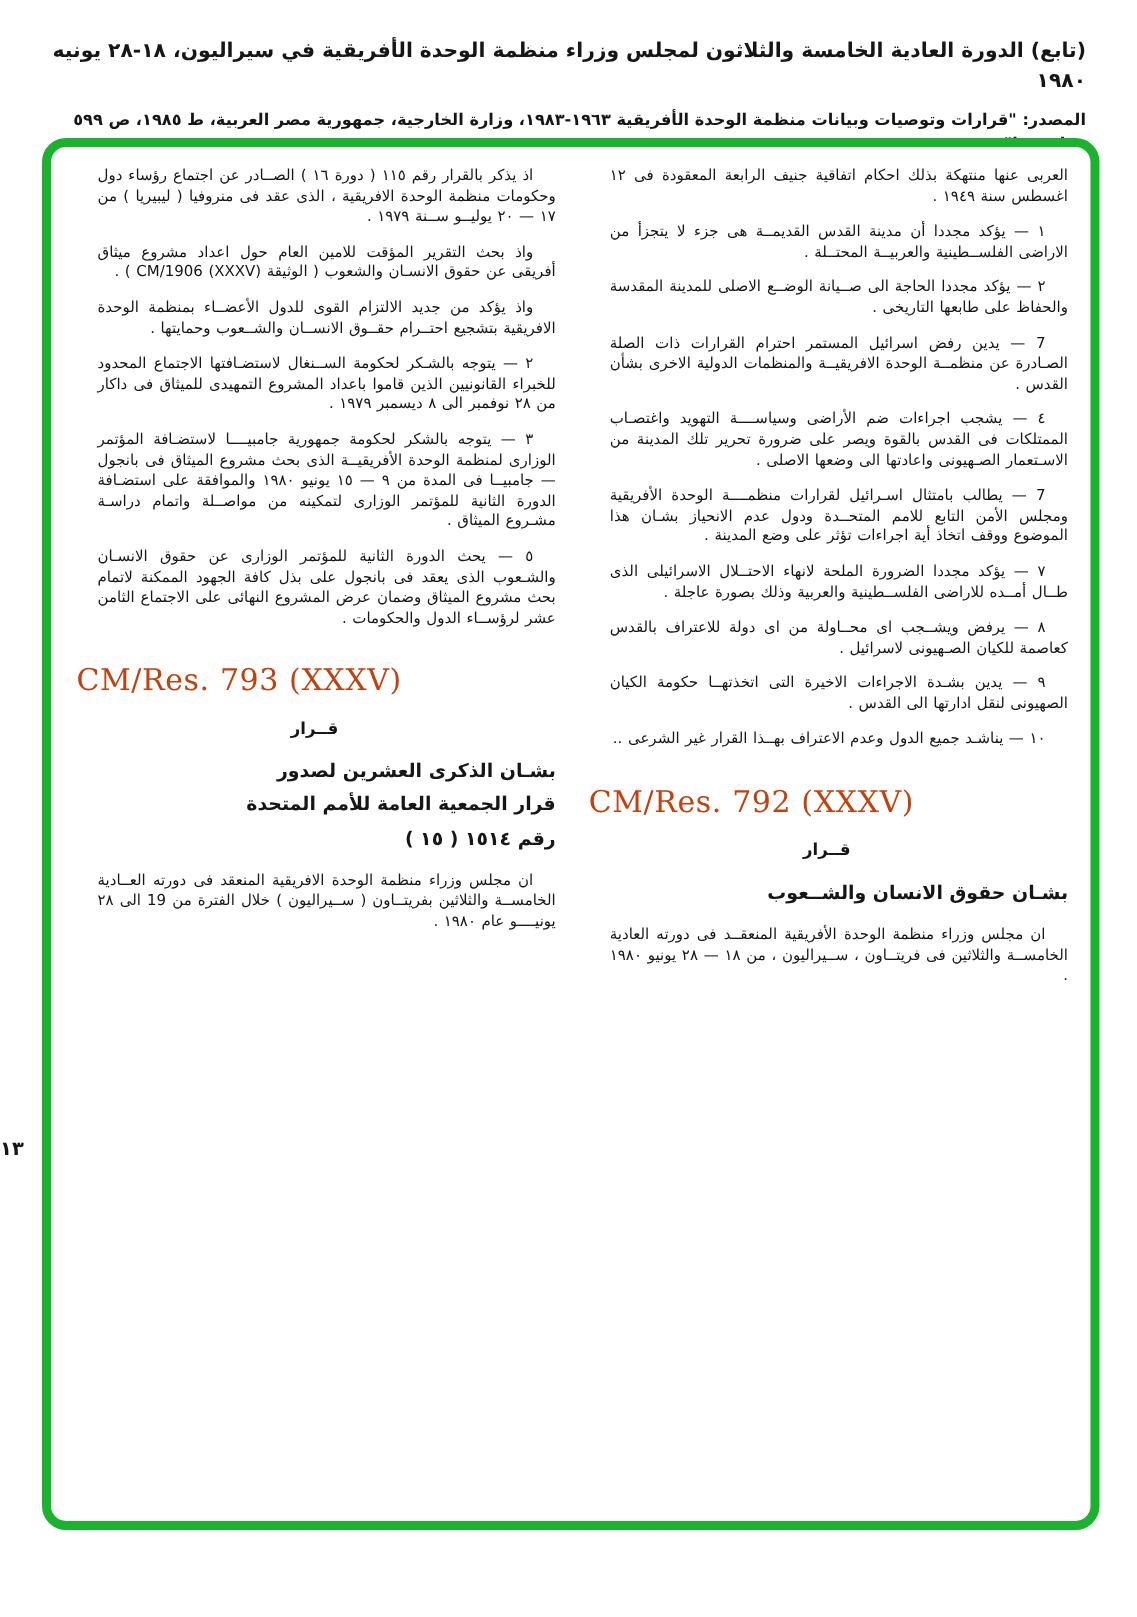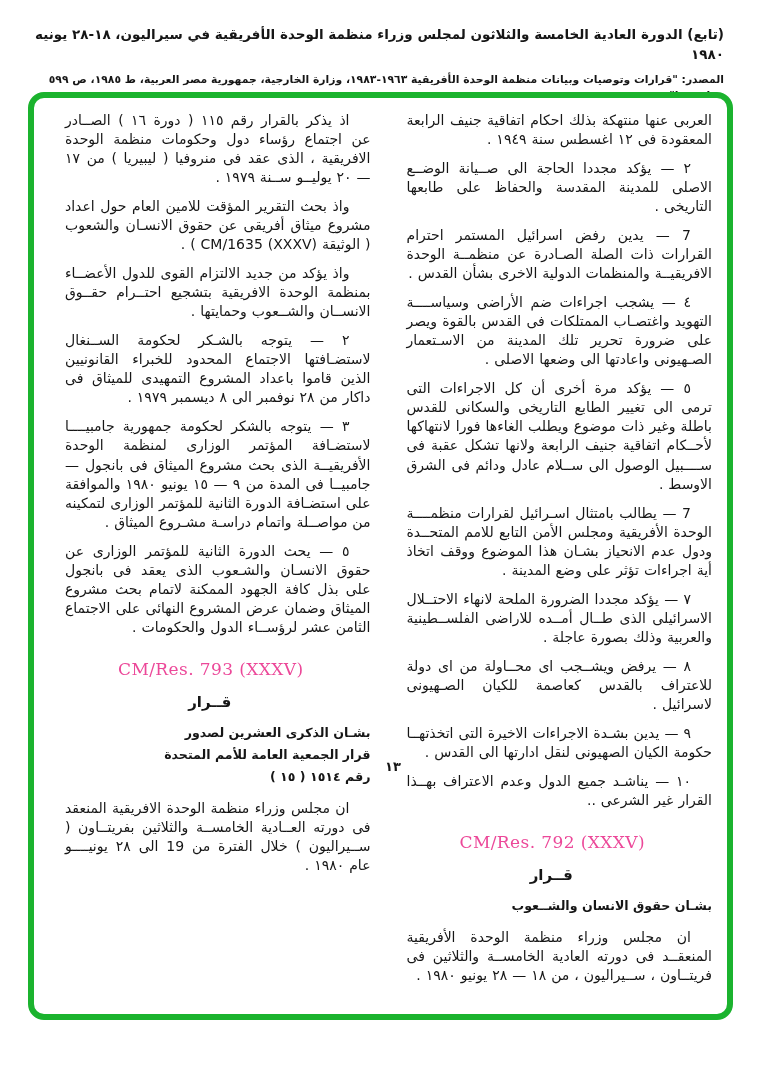--- a/index.html
+++ b/index.html
@@ -34,86 +34,85 @@
   }
   .cols {
     display:flex; direction:rtl;
     gap:20px; padding:13px 15px 0 15px; height:100%;
   }
   .col { flex:1 1 0; min-width:0; }
 
   
   .para {
     direction:rtl; text-align:justify;
-    font-size:14px; line-height:1.36;
+    font-size:10px; line-height:1.36;
     margin:0 0 10px 16px;
     word-spacing:0.5px;
   }
   .para.indent { text-indent:1.5em; }
 
   .cmref {
-    direction:ltr; text-align:center;
+    direction:ltr; text-align:left;
     font-family:"DejaVu Serif", serif;
-    font-size:17px; letter-spacing:0.4px;
-    margin:22px 0 8px 2px; color:#ec4899;
+    font-size:20px; letter-spacing:0.4px;
+    margin:22px 0 8px 2px; color:#c2410c;
   }
   .decision {
     text-align:center; font-weight:bold;
-    font-size:15px; margin:14px 0 12px 0;
+    font-size:11px; margin:14px 0 12px 0;
     direction:rtl;
   }
   .subject {
     text-align:right; font-weight:bold;
     font-size:12.6px; line-height:1.6; direction:rtl;
     margin:0 0 2px 0;
   }
   .subject.last { margin-bottom:12px; }
 
   
   .pageno {
     position:absolute; bottom:16px; left:0; right:0;
-    text-align:center; font-weight:bold; font-size:13px;
+    font-weight:bold; font-size:13px;
     letter-spacing:2px;
-    padding-left:28px;
   }
 </style>
 </head>
 <body>
 
 <div class="page">
 
   <header class="doc-header">
     <div class="h1">(تابع) الدورة العادية الخامسة والثلاثون لمجلس وزراء منظمة الوحدة الأفريقية في سيراليون، ١٨-٢٨ يونيه ١٩٨٠</div>
     <div class="h2">المصدر: "قرارات وتوصيات وبيانات منظمة الوحدة الأفريقية ١٩٦٣-١٩٨٣، وزارة الخارجية، جمهورية مصر العربية، ط ١٩٨٥، ص ٥٩٩ وما بعدها"</div>
   </header>
 
   <div class="frame">
     <div class="cols">
 
       <section class="col">
         <p class="para">العربى عنها منتهكة بذلك احكام اتفاقية جنيف الرابعة المعقودة فى ١٢ اغسطس سنة ١٩٤٩ .</p>
+        <p class="para indent">١ — يؤكد مجددا أن مدينة القدس القديمــة هى جزء لا يتجزأ من الاراضى الفلســطينية والعربيــة المحتــلة .</p>
         <p class="para indent">٢ — يؤكد مجددا الحاجة الى صــيانة الوضــع الاصلى للمدينة المقدسة والحفاظ على طابعها التاريخى .</p>
         <p class="para indent">7 — يدين رفض اسرائيل المستمر احترام القرارات ذات الصلة الصـادرة عن منظمــة الوحدة الافريقيــة والمنظمات الدولية الاخرى بشأن القدس .</p>
         <p class="para indent">٤ — يشجب اجراءات ضم الأراضى وسياســــة التهويد واغتصـاب الممتلكات فى القدس بالقوة ويصر على ضرورة تحرير تلك المدينة من الاسـتعمار الصـهيونى واعادتها الى وضعها الاصلى .</p>
-        <p class="para indent">٥ — يؤكد مرة أخرى أن كل الاجراءات التى ترمى الى تغيير الطابع التاريخى والسكانى للقدس باطلة وغير ذات موضوع ويطلب الغاءها فورا لانتهاكها لأحــكام اتفاقية جنيف الرابعة ولانها تشكل عقبة فى ســــبيل الوصول الى ســلام عادل ودائم فى الشرق الاوسط .</p>
         <p class="para indent">7 — يطالب بامتثال اسـرائيل لقرارات منظمــــة الوحدة الأفريقية ومجلس الأمن التابع للامم المتحــدة ودول عدم الانحياز بشـان هذا الموضوع ووقف اتخاذ أية اجراءات تؤثر على وضع المدينة .</p>
         <p class="para indent">٧ — يؤكد مجددا الضرورة الملحة لانهاء الاحتــلال الاسرائيلى الذى طــال أمــده للاراضى الفلســطينية والعربية وذلك بصورة عاجلة .</p>
         <p class="para indent">٨ — يرفض ويشــجب اى محــاولة من اى دولة للاعتراف بالقدس كعاصمة للكيان الصـهيونى لاسرائيل .</p>
         <p class="para indent">٩ — يدين بشـدة الاجراءات الاخيرة التى اتخذتهــا حكومة الكيان الصهيونى لنقل ادارتها الى القدس .</p>
         <p class="para indent">١٠ — يناشـد جميع الدول وعدم الاعتراف بهــذا القرار غير الشرعى ..</p>
 
         <div class="cmref">CM/Res. 792 (XXXV)</div>
         <div class="decision">قــرار</div>
         <div class="subject last">بشـان حقوق الانسان والشــعوب</div>
         <p class="para indent">ان مجلس وزراء منظمة الوحدة الأفريقية المنعقــد فى دورته العادية الخامســة والثلاثين فى فريتــاون ، ســيراليون ، من ١٨ — ٢٨ يونيو ١٩٨٠ .</p>
       </section>
 
       <section class="col">
         <p class="para indent">اذ يذكر بالقرار رقم ١١٥ ( دورة ١٦ ) الصــادر عن اجتماع رؤساء دول وحكومات منظمة الوحدة الافريقية ، الذى عقد فى منروفيا ( ليبيريا ) من ١٧ — ٢٠ يوليــو ســنة ١٩٧٩ .</p>
-        <p class="para indent">واذ بحث التقرير المؤقت للامين العام حول اعداد مشروع ميثاق أفريقى عن حقوق الانسـان والشعوب ( الوثيقة CM/1635 (XXXV) ) .</p>
+        <p class="para indent">واذ بحث التقرير المؤقت للامين العام حول اعداد مشروع ميثاق أفريقى عن حقوق الانسـان والشعوب ( الوثيقة CM/1906 (XXXV) ) .</p>
         <p class="para indent">واذ يؤكد من جديد الالتزام القوى للدول الأعضــاء بمنظمة الوحدة الافريقية بتشجيع احتــرام حقــوق الانســان والشــعوب وحمايتها .</p>
         <p class="para indent">٢ — يتوجه بالشـكر لحكومة الســنغال لاستضـافتها الاجتماع المحدود للخبراء القانونيين الذين قاموا باعداد المشروع التمهيدى للميثاق فى داكار من ٢٨ نوفمبر الى ٨ ديسمبر ١٩٧٩ .</p>
         <p class="para indent">٣ — يتوجه بالشكر لحكومة جمهورية جامبيــــا لاستضـافة المؤتمر الوزارى لمنظمة الوحدة الأفريقيــة الذى بحث مشروع الميثاق فى بانجول — جامبيــا فى المدة من ٩ — ١٥ يونيو ١٩٨٠ والموافقة على استضـافة الدورة الثانية للمؤتمر الوزارى لتمكينه من مواصــلة واتمام دراسـة مشـروع الميثاق .</p>
         <p class="para indent">٥ — يحث الدورة الثانية للمؤتمر الوزارى عن حقوق الانسـان والشـعوب الذى يعقد فى بانجول على بذل كافة الجهود الممكنة لاتمام بحث مشروع الميثاق وضمان عرض المشروع النهائى على الاجتماع الثامن عشر لرؤســاء الدول والحكومات .</p>
 
         <div class="cmref">CM/Res. 793 (XXXV)</div>
         <div class="decision">قــرار</div>
         <div class="subject">بشـان الذكرى العشرين لصدور</div>
         <div class="subject">قرار الجمعية العامة للأمم المتحدة</div>
         <div class="subject last">رقم ١٥١٤ ( ١٥ )</div>

